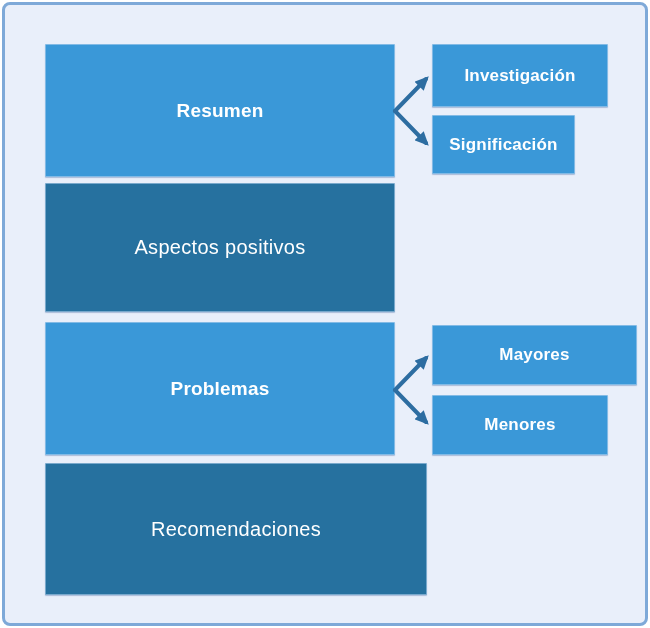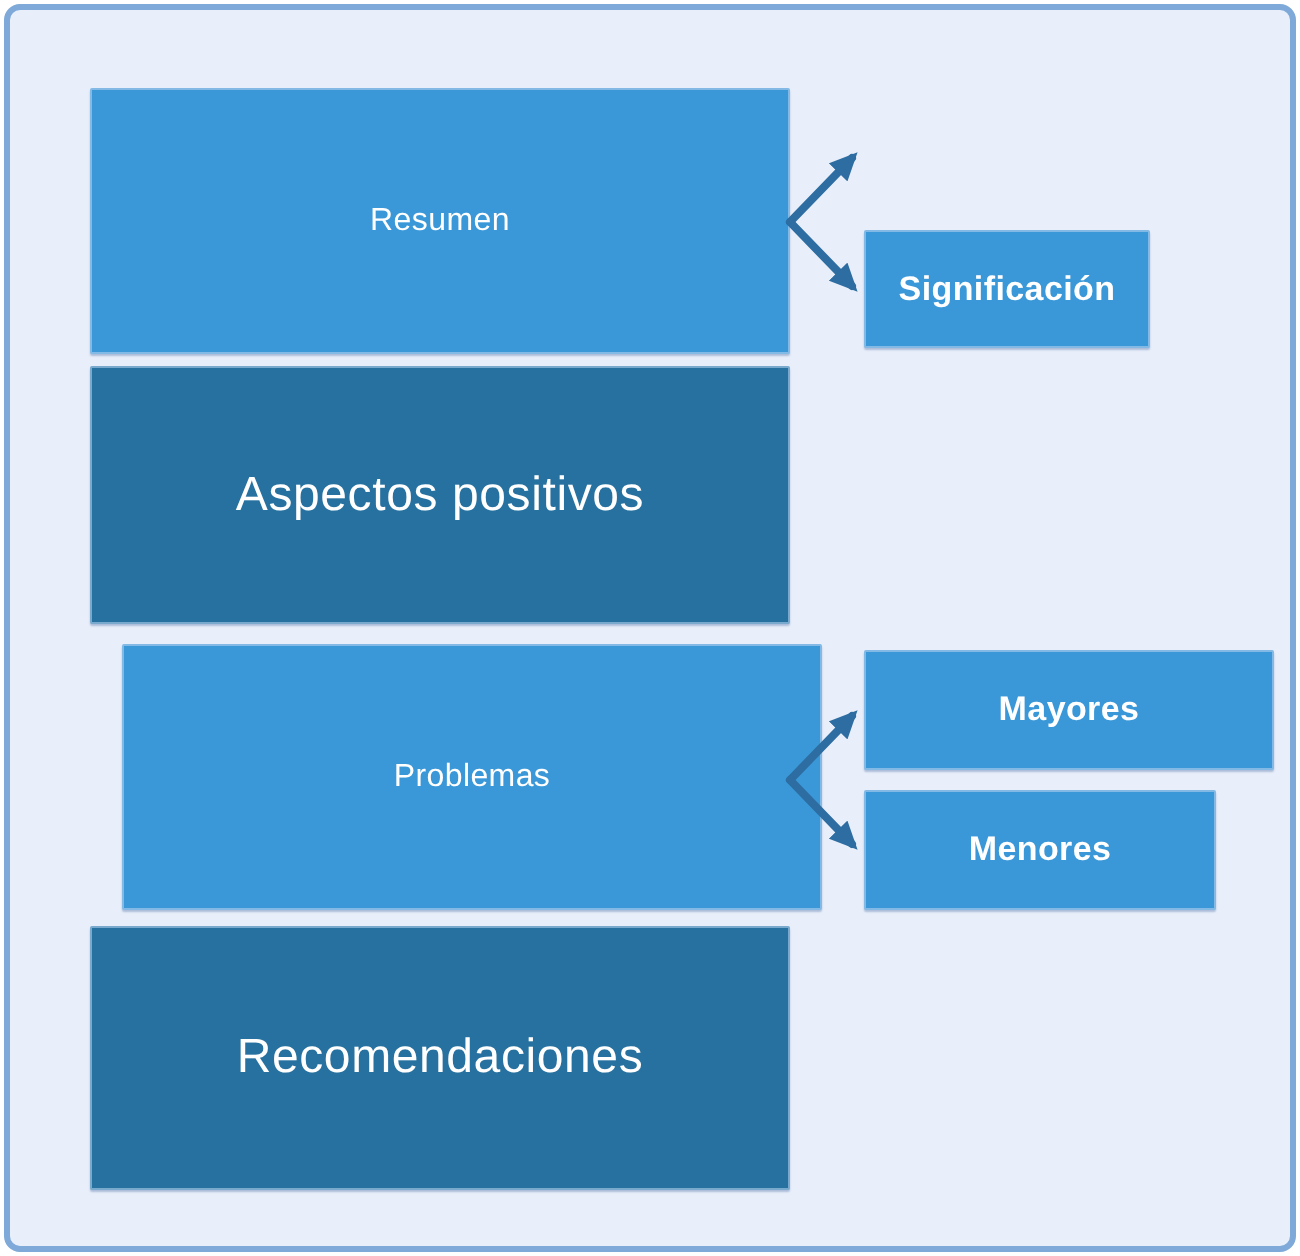--- a/index.html
+++ b/index.html
@@ -37,28 +37,28 @@
     align-items: center;
     justify-content: center;
     text-align: center;
     color: var(--text);
     border-radius: 1px;
     border: 1px solid rgba(190,215,240,0.55);
     box-shadow: 0 1px 1px rgba(130,155,195,0.6);
   }
   .node.light { background: var(--light-box); }
   .node.dark  { background: var(--dark-box); }
-  .node.big-bold   { font-size: 16px; font-weight: 400; letter-spacing: 0.2px; }
-  .node.big-plain  { font-size: 24px; font-weight: 400; letter-spacing: 0.3px; }
+  .node.big-bold   { font-size: 19px; font-weight: 700; letter-spacing: 0.2px; }
+  .node.big-plain  { font-size: 20px; font-weight: 400; letter-spacing: 0.3px; }
   .node.small-bold { font-size: 17px; font-weight: 700; letter-spacing: 0.2px; }
 
   #node-resumen         { left: 45px;  top: 44px;  width: 350px; height: 133px; }
   #node-aspectos        { left: 45px;  top: 183px; width: 350px; height: 129px; }
-  #node-problemas       { left: 45px;  top: 322px; width: 350px; height: 133px; margin-left: 16px; }
-  #node-recomendaciones { left: 45px;  top: 463px; width: 350px; height: 132px; }
+  #node-problemas       { left: 45px;  top: 322px; width: 350px; height: 133px; }
+  #node-recomendaciones { left: 45px;  top: 463px; width: 382px; height: 132px; }
   #node-investigacion   { left: 432px; top: 44px;  width: 176px; height: 63px; }
   #node-significacion   { left: 432px; top: 115px; width: 143px; height: 59px; }
   #node-mayores         { left: 432px; top: 325px; width: 205px; height: 60px; }
   #node-menores         { left: 432px; top: 395px; width: 176px; height: 60px; }
 
   .arrows-overlay {
     position: absolute;
     left: 0; top: 0;
     width: 650px; height: 628px;
     pointer-events: none;
@@ -86,20 +86,23 @@
   </div>
 
   <div class="node light big-bold" id="node-problemas">
     <span>Problemas</span>
   </div>
 
   <div class="node dark big-plain" id="node-recomendaciones">
     <span>Recomendaciones</span>
   </div>
 
+  <div class="node light small-bold" id="node-investigacion">
+    <span>Investigación</span>
+  </div>
 
   <div class="node light small-bold" id="node-significacion">
     <span>Significación</span>
   </div>
 
   <div class="node light small-bold" id="node-mayores">
     <span>Mayores</span>
   </div>
 
   <div class="node light small-bold" id="node-menores">

